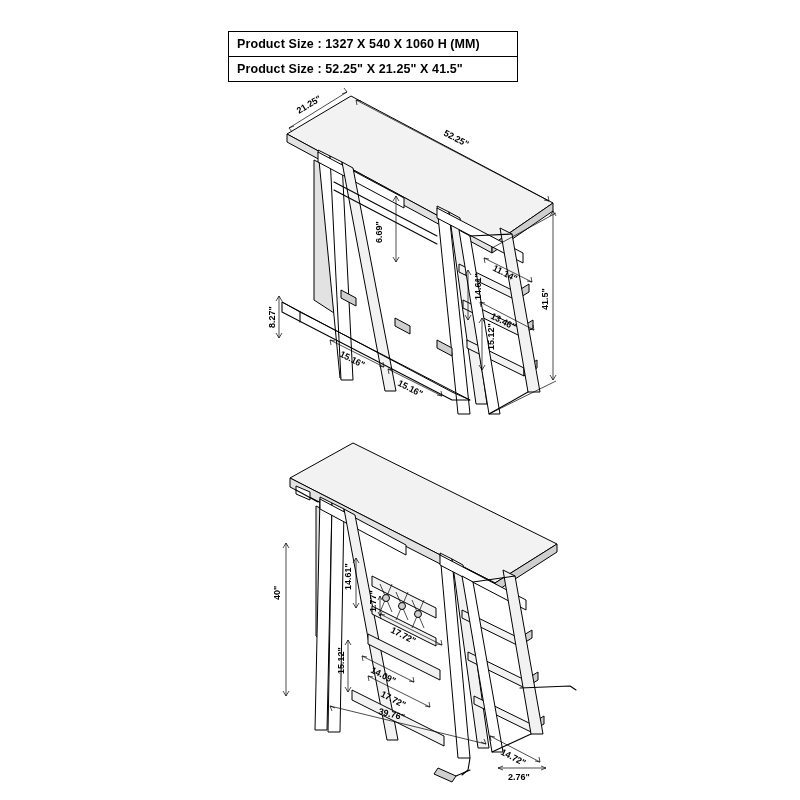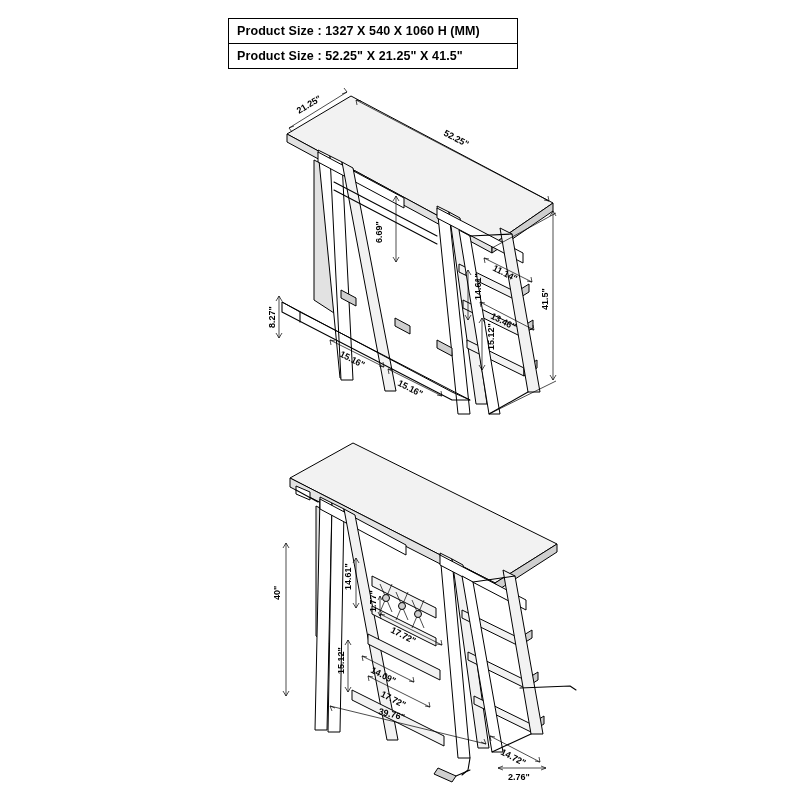--- a/index.html
+++ b/index.html
@@ -18,21 +18,21 @@
   #page {
     position: relative;
     width: 800px;
     height: 800px;
   }
 
   
   .spec-block {
     position: absolute;
     left: 228px;
-    top: 18px;
+    top: 31px;
     width: 288px;
     border: 1.4px solid #000;
     background: #fff;
   }
   .spec-row {
     font-size: 12.5px;
     font-weight: bold;
     padding: 5px 6px 5px 8px;
     white-space: nowrap;
     letter-spacing: 0.1px;

